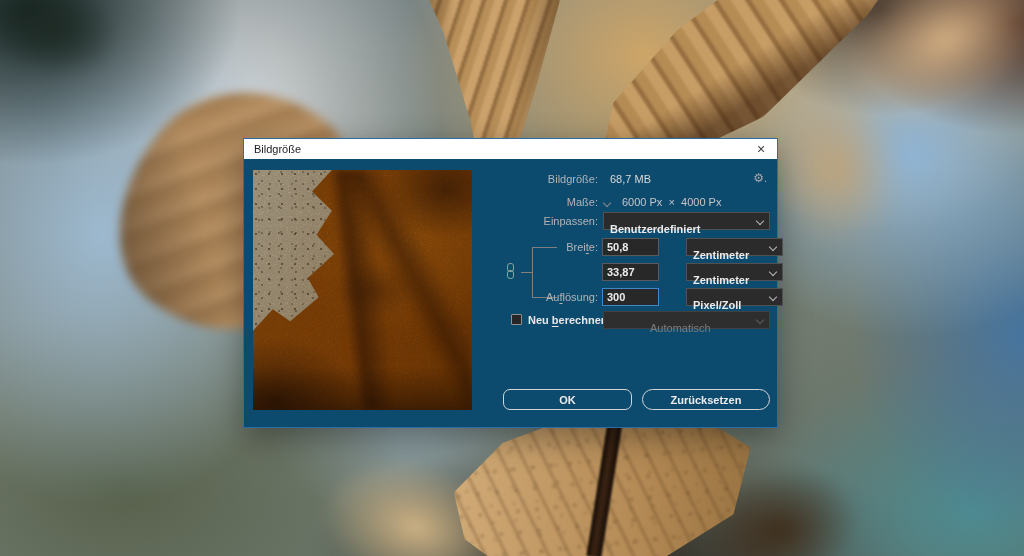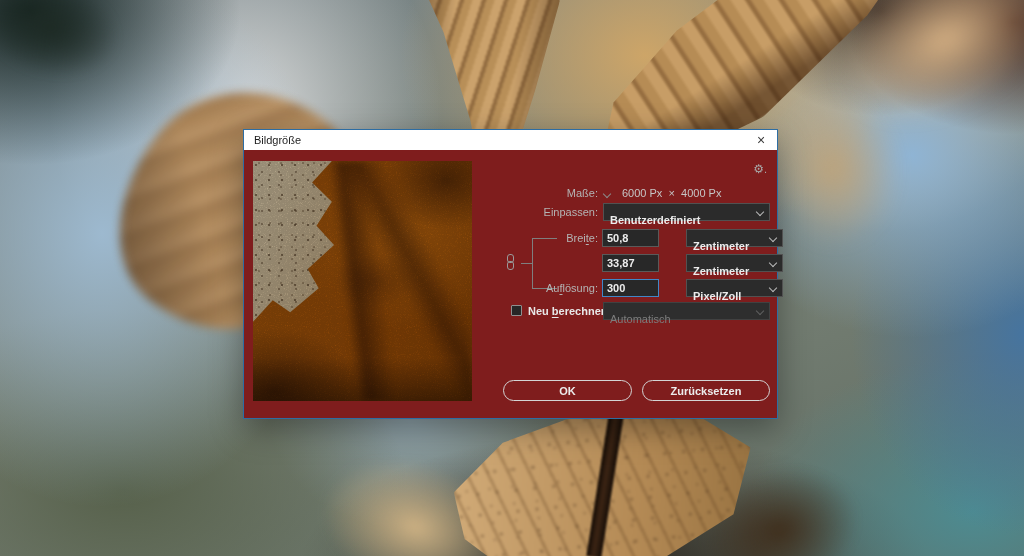--- a/index.html
+++ b/index.html
@@ -58,22 +58,22 @@
   .stem{left:598px;top:408px;width:15px;height:150px;z-index:3;transform:rotate(9deg);
     filter:blur(1px);background:linear-gradient(90deg,#120a05,#3c2514 45%,#160d07);}
   .glow-orange{left:505px;top:430px;width:140px;height:110px;z-index:1;filter:blur(7px);
     background:radial-gradient(closest-side,rgba(187,92,14,.95),rgba(187,92,14,0));}
   .leaf-bl{left:320px;top:462px;width:190px;height:130px;z-index:1;transform:rotate(18deg);
     filter:blur(5px);background:radial-gradient(closest-side,#cdb183,rgba(205,177,131,0));}
   .leaf-br-dark{left:700px;top:470px;width:160px;height:120px;z-index:1;transform:rotate(-15deg);
     filter:blur(6px);background:radial-gradient(closest-side,rgba(60,38,18,.85),rgba(60,38,18,0));}
 
   
-  .dialog{left:243px;top:129px;width:535px;height:290px;z-index:10;box-sizing:border-box;
-    border:1px solid #2d6da3;background:#7f1d1d;box-shadow:0 10px 30px rgba(0,0,0,.35);}
+  .dialog{left:243px;top:138px;width:535px;height:290px;z-index:10;box-sizing:border-box;
+    border:1px solid #2d6da3;background:#0c4a6e;box-shadow:0 10px 30px rgba(0,0,0,.35);}
   .titlebar{position:absolute;left:0;top:0;right:0;height:20px;background:#ffffff;
     display:flex;align-items:center;justify-content:space-between;padding:0 6px 0 10px;box-sizing:border-box;}
   .title-text{font-size:11px;color:#1c1c1c;}
   .close-btn{width:20px;height:18px;display:flex;align-items:center;justify-content:center;
     font-size:14px;color:#3c3c3c;line-height:1;}
   .dlg-body{position:absolute;left:0;top:20px;right:0;bottom:0;font-size:11px;color:#b4b4b4;}
 
   
   .preview{left:9px;top:11px;width:219px;height:240px;overflow:hidden;background:#a85408;}
   .pv-base{inset:0;background:
@@ -106,21 +106,21 @@
   .gear-dot{font-size:11px;color:#a8a8a8;}
 
   .dd{position:absolute;height:18px;box-sizing:border-box;background:#2b2b2b;border:1px solid #515151;
     display:flex;align-items:center;padding:16px 16px 0 6px;}
   .dd .dd-text{color:#ececec;font-weight:bold;white-space:nowrap;}
   .dd-wide{left:359px;width:167px;}
   .dd-unit{left:430px;width:97px;margin-left:12px;}
   .chev{position:absolute;right:6px;top:5px;width:5px;height:5px;
     border-right:1.6px solid #b9b9b9;border-bottom:1.6px solid #b9b9b9;transform:rotate(45deg);}
   .dd.disabled{background:#2e2e2e;border-color:#414141;}
-  .dd.disabled .dd-text{color:#7d7d7d;font-weight:normal;}
+  .dd.disabled .dd-text{color:#7d7d7d;font-weight:normal;margin-left:40px;}
   .dd.disabled .chev{border-color:#5f5f5f;}
 
   .txt-input{position:absolute;left:358px;width:57px;height:18px;box-sizing:border-box;
     background:#282828;border:1px solid #5a5a5a;color:#ececec;font-weight:bold;
     font-family:"Liberation Sans",sans-serif;font-size:11px;padding:0 4px;outline:none;}
   .txt-input.focused{border-color:#4187c7;}
 
   .dims-chev{position:absolute;left:360px;top:6px;width:5px;height:5px;
     border-right:1.6px solid #8a8a8a;border-bottom:1.6px solid #8a8a8a;transform:rotate(45deg);}
   .dims-val{position:absolute;left:378px;color:#c6c6c6;}
@@ -140,21 +140,21 @@
   
   .checkbox{position:absolute;left:267px;top:3px;width:11px;height:11px;box-sizing:border-box;
     background:#262626;border:1px solid #8f8f8f;border-radius:1px;}
   .resample-lbl{position:absolute;left:284px;color:#e8e8e8;font-weight:bold;}
 
   
   .pill{position:absolute;top:230px;height:21px;box-sizing:border-box;border-radius:11px;
     border:1.5px solid #d4d4d4;background:transparent;color:#ececec;font-weight:bold;
     font-size:11px;display:flex;align-items:center;justify-content:center;
     font-family:"Liberation Sans",sans-serif;}
-  .btn-ok{left:259px;width:129px;}
+  .btn-ok{left:259px;width:129px;border-radius:7px;}
   .btn-reset{left:398px;width:128px;}
 </style>
 </head>
 <body>
 
 <div class="stage">
 
   <div class="abs bg"></div>
   <div class="abs tl-dark"></div>
   <div class="abs tr-leaf"></div>
@@ -187,20 +187,24 @@
               <feTurbulence type="fractalNoise" baseFrequency="0.9" numOctaves="2"></feTurbulence>
             <feColorMatrix type="matrix" values="0 0 0 0 0  0 0 0 0 0  0 0 0 0 0  0.7 0.7 0.7 0 0"></feColorMatrix>
           </filter>
           <rect width="219" height="240" filter="url(#grain)"></rect>
         </svg>
       </div>
 
       <div class="gear-wrap"><span>⚙</span><span class="gear-dot">.</span>
       </div>
 
+      <div class="row info-row" style="top:12px;">
+        <span class="lbl">Bildgröße:</span>
+        <span class="val abs" style="left:366px;">68,7 MB</span>
+      </div>
 
       <div class="row info-row" style="top:35px;">
         <span class="lbl">Maße:</span>
         <span class="dims-chev"></span>
         <span class="dims-val"><span>6000 Px</span>&nbsp;&nbsp;<span>×</span>&nbsp;&nbsp;<span>4000 Px</span></span>
       </div>
 
       <div class="row" style="top:53px;">
         <span class="lbl">Einpassen:</span>
         <div class="dd dd-wide">

